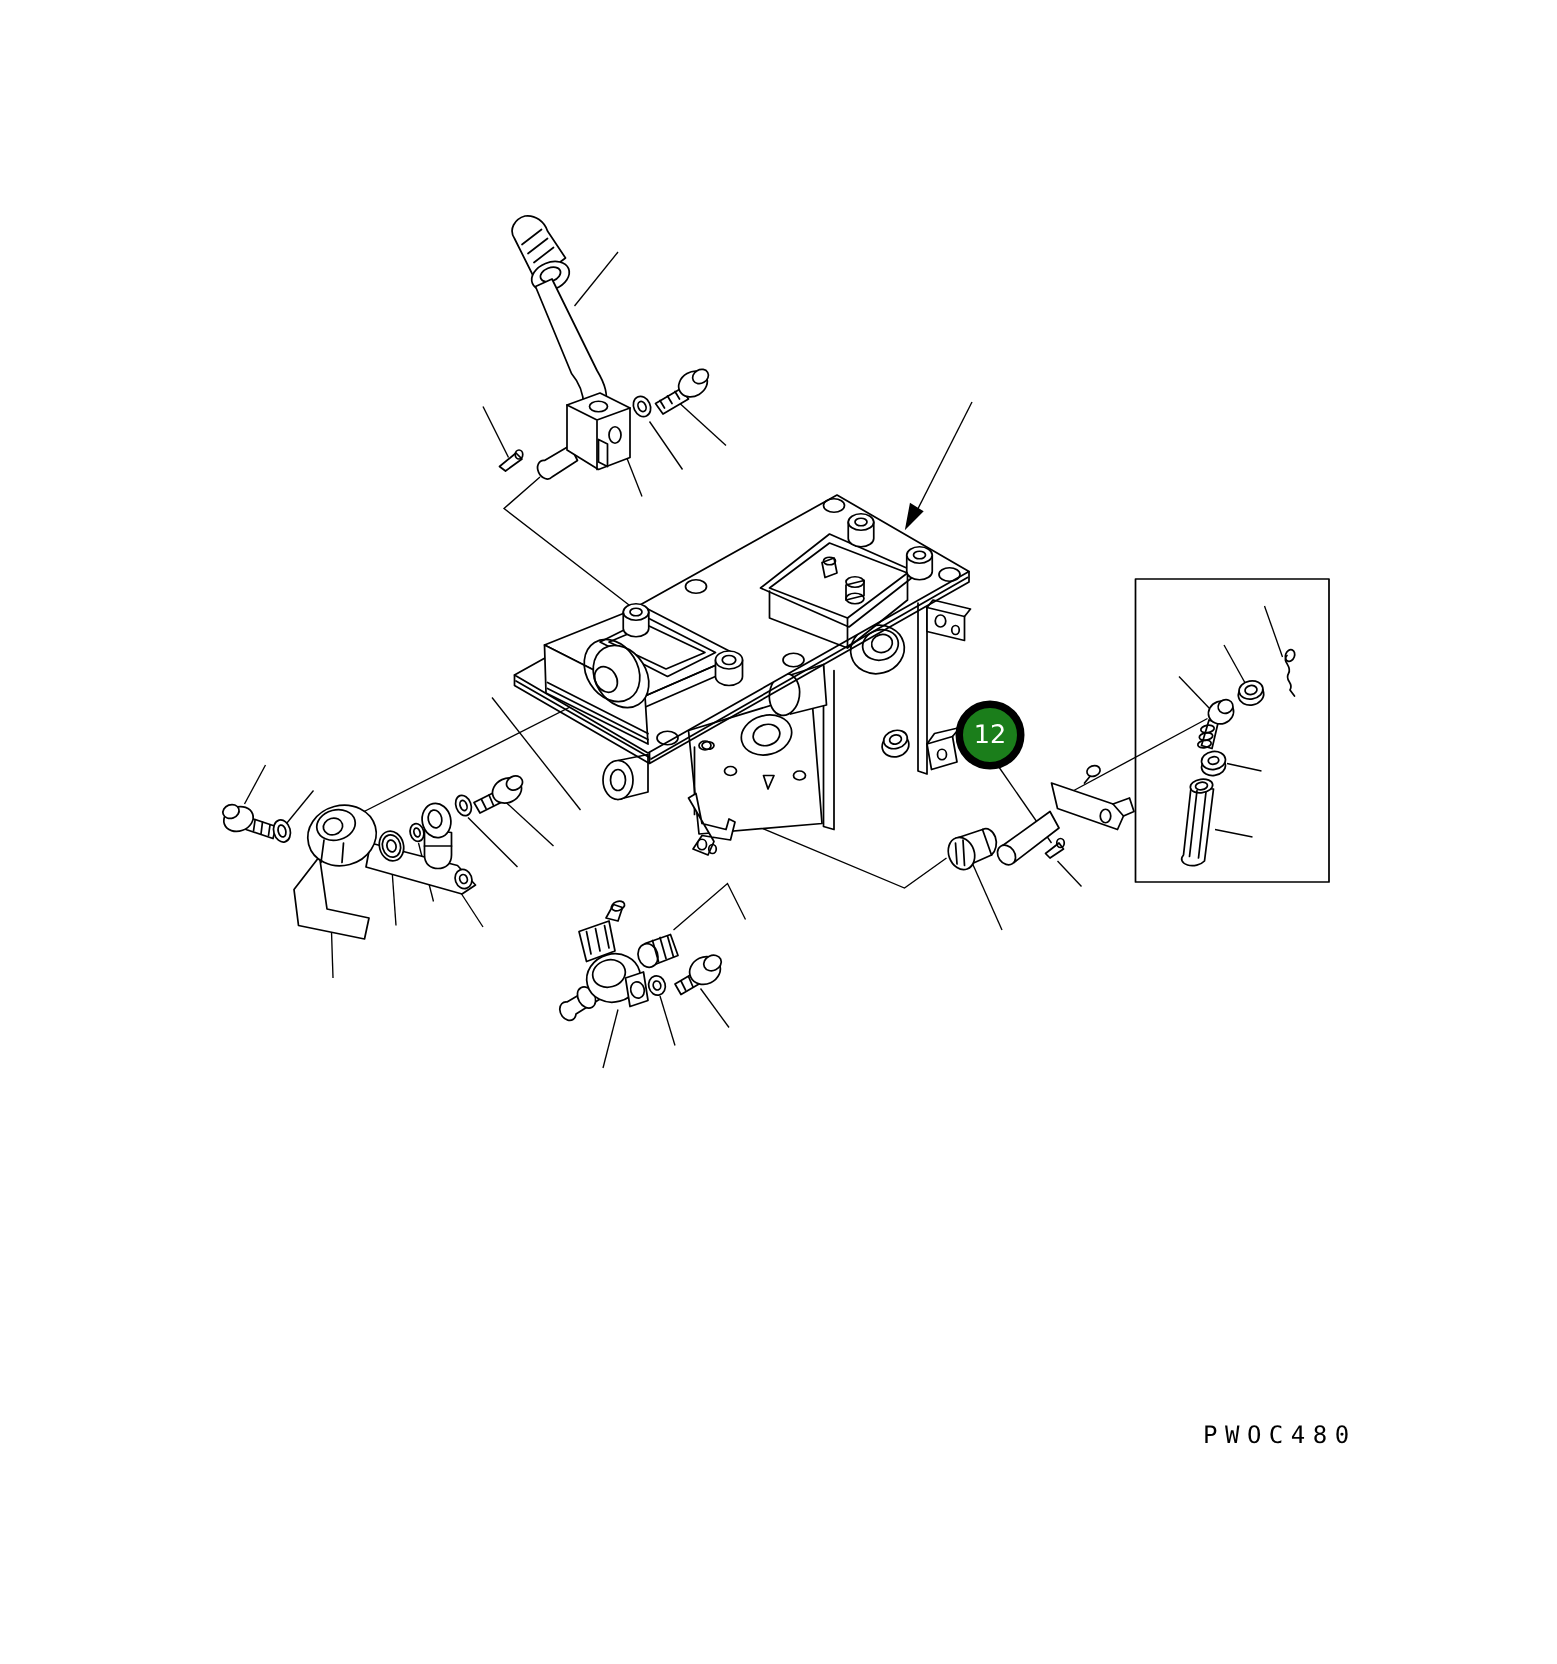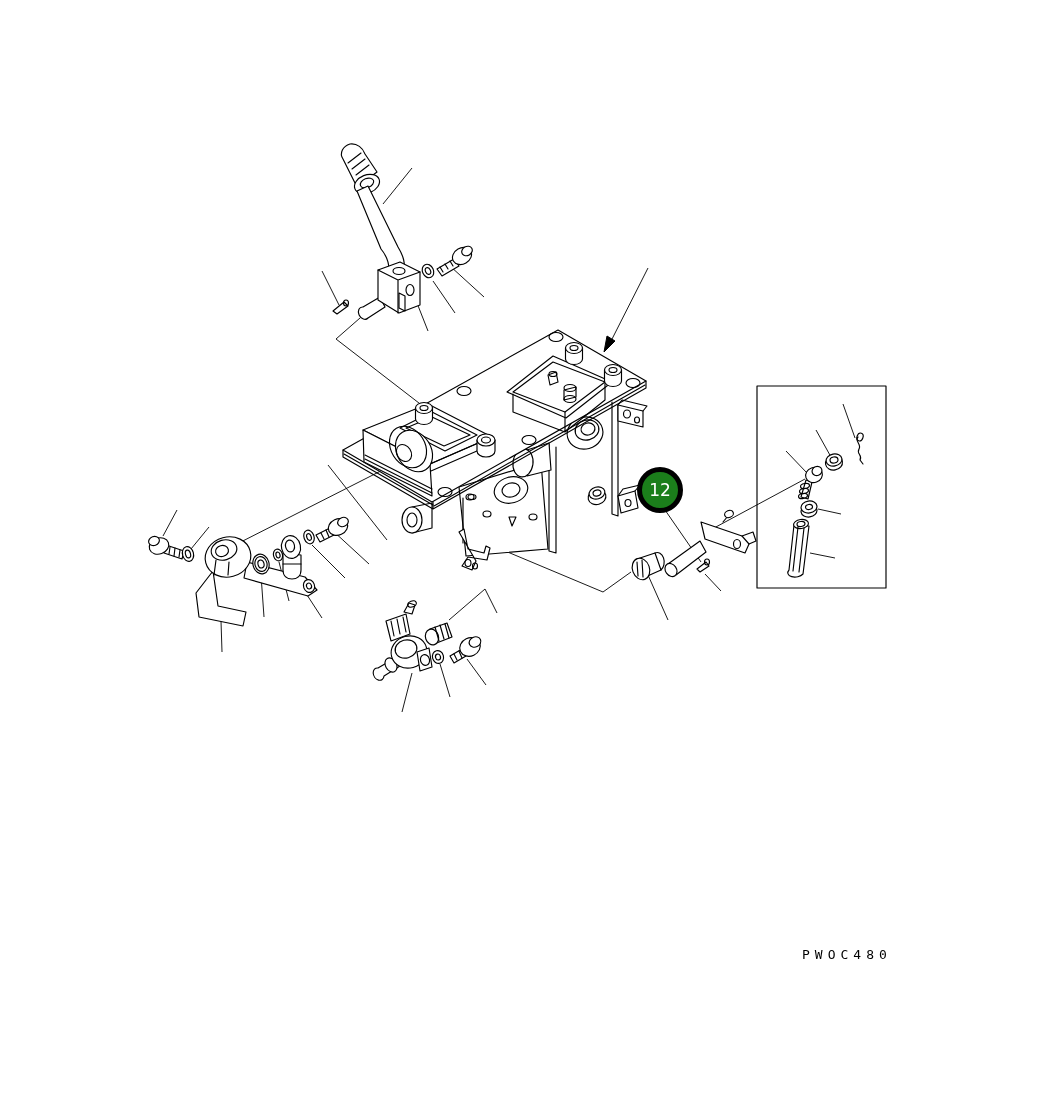--- a/index.html
+++ b/index.html
@@ -10,21 +10,21 @@
   .part{stroke:#000;stroke-width:1.15;fill:none;stroke-linejoin:round;stroke-linecap:round;}
   .face{fill:#ffffff;}
   .leader{stroke:#000;stroke-width:0.9;fill:none;}
   .arrowhead{fill:#000;stroke:#000;}
   
   .txt{position:absolute;white-space:pre;line-height:23px;font-size:15px;}
   .txt .jp{letter-spacing:2px;}
   .callout{position:absolute;left:637px;top:467px;width:36px;height:36px;border:5px solid #000;
            border-radius:50%;background:#1b7e1b;color:#fff;display:flex;align-items:center;
            justify-content:center;font-size:17px;font-family:"DejaVu Sans","Liberation Sans",sans-serif;}
-  .code{position:absolute;left:802px;top:947px;font-size:13px;letter-spacing:5px;}
+  .code{position:absolute;left:802px;top:947px;font-size:16px;letter-spacing:5px;}
 </style>
 </head>
 <body>
 
 <div class="canvas">
 
 <svg width="1038" height="1109" viewBox="0 0 1038 1109">
 
   <g>
     <line class="leader" x1="412" y1="168" x2="383" y2="204"></line>

